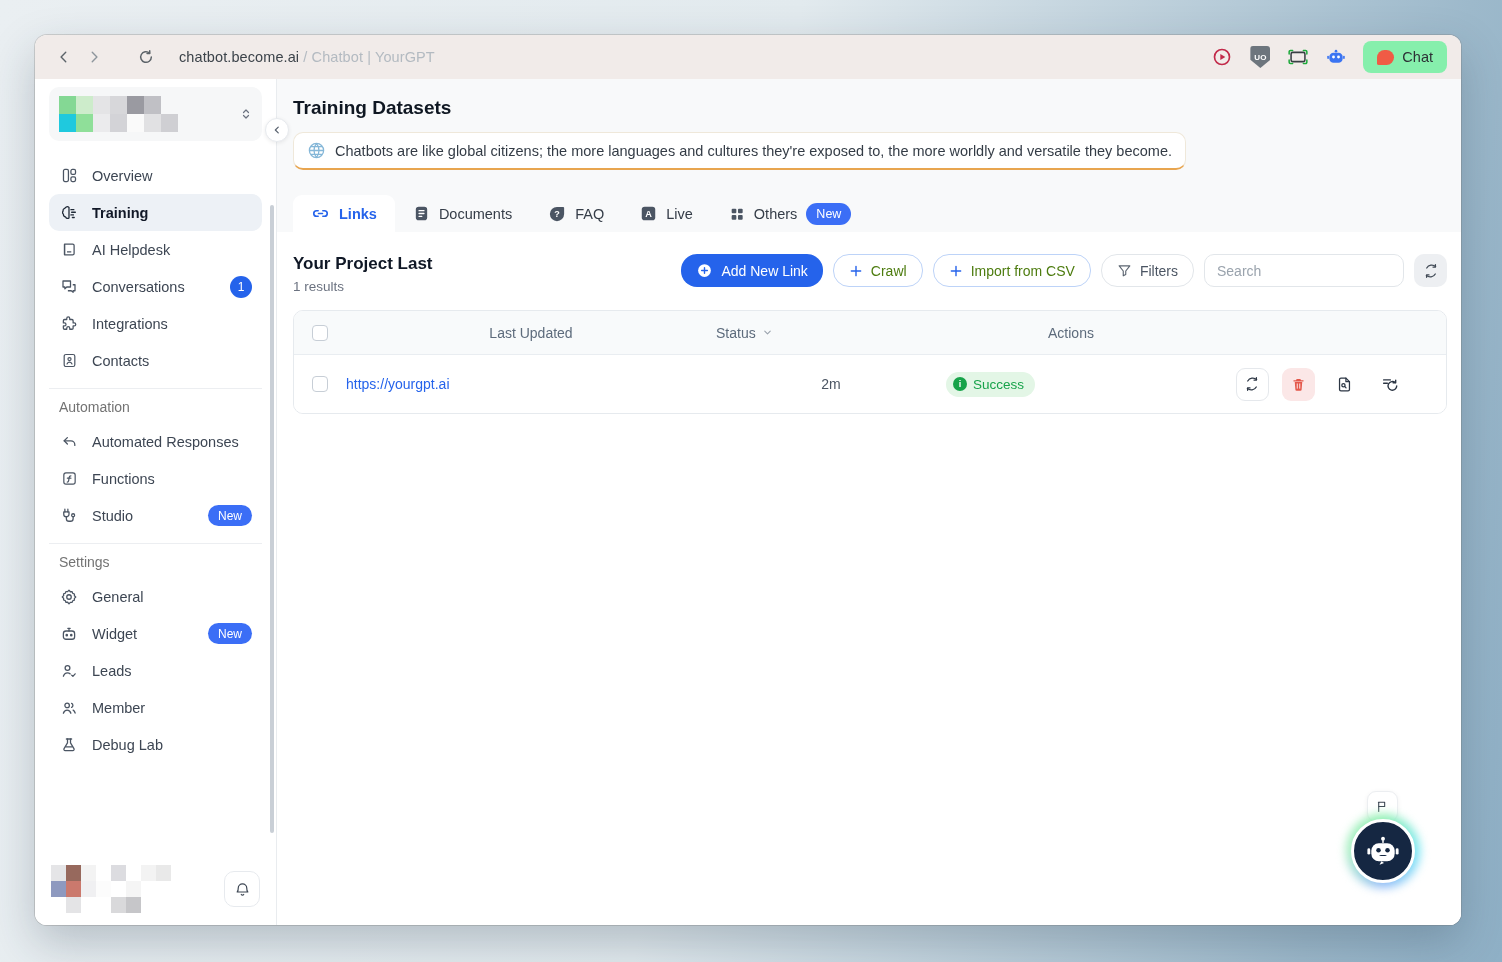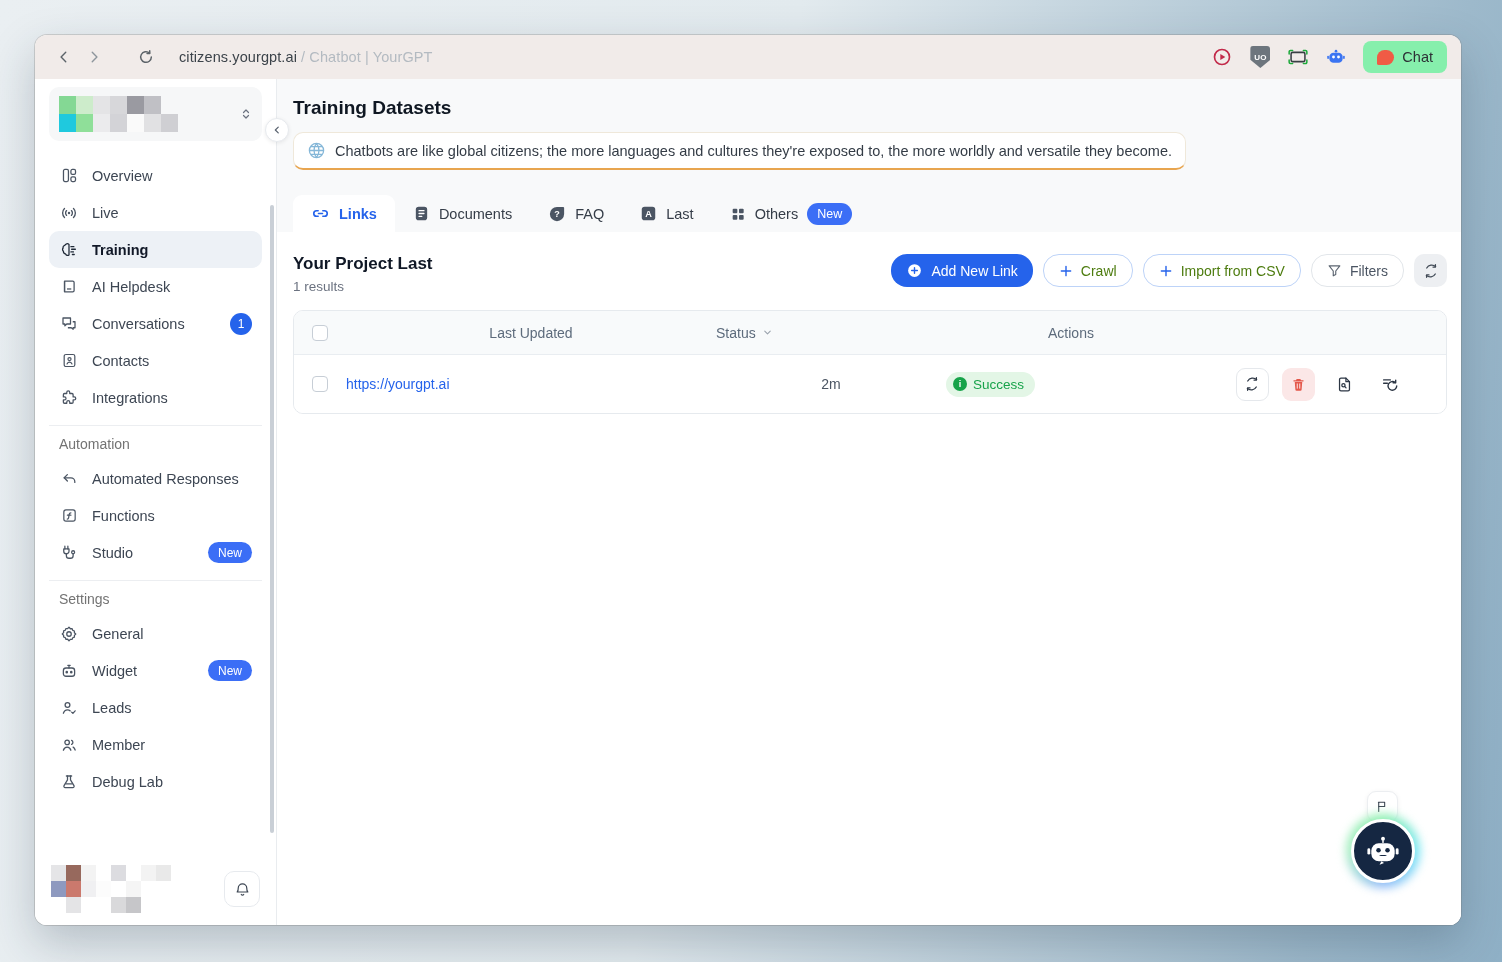--- a/index.html
+++ b/index.html
@@ -164,21 +164,21 @@
           <path d="m9 4 8 8-8 8"></path>
         </svg>
     </div>
     <div class="nav-btn" style="margin-left:22px">
       <svg width="16" height="16" viewBox="0 0 24 24" fill="none" stroke="currentColor" stroke-width="2.2" stroke-linecap="round">
           <path d="M20 12a8 8 0 1 1-2.6-5.9"></path>
           <path d="M17.6 2.6v4h-4" stroke-linejoin="round"></path>
         </svg>
     </div>
     <div class="url">
-      <span>citizens.yourgpt.ai</span><span class="rest"> / Chatbot | YourGPT</span>
+      <span>chatbot.become.ai</span><span class="rest"> / Chatbot | YourGPT</span>
     </div>
     <div class="chrome-right">
       <div class="ext-icon">
         <svg width="20" height="20" viewBox="0 0 24 24">
             <circle cx="12" cy="12" r="9" fill="none" stroke="#c22a4a" stroke-width="2"></circle>
             <path d="M10 8.5v7l6-3.5z" fill="#c22a4a"></path>
           </svg>
       </div>
       <div class="ext-icon">
         <div class="shield">UO</div>
@@ -238,29 +238,20 @@
         <div class="nav-item">
           <span class="ico">
               <svg width="17" height="17" viewBox="0 0 24 24" fill="none" stroke="currentColor" stroke-width="1.8">
                 <rect x="3.5" y="3.5" width="7" height="17" rx="2"></rect>
                 <rect x="14" y="3.5" width="6.5" height="7" rx="2"></rect>
                 <rect x="14" y="14" width="6.5" height="6.5" rx="2"></rect>
               </svg>
             </span>
           <span>Overview</span>
         </div>
-        <div class="nav-item">
-          <span class="ico">
-              <svg width="18" height="18" viewBox="0 0 24 24" fill="none" stroke="currentColor" stroke-width="1.8" stroke-linecap="round">
-                <circle cx="12" cy="12" r="1.6" fill="currentColor" stroke="none"></circle>
-                <path d="M8.8 15.2a4.5 4.5 0 0 1 0-6.4M15.2 8.8a4.5 4.5 0 0 1 0 6.4M6 18a8.5 8.5 0 0 1 0-12M18 6a8.5 8.5 0 0 1 0 12"></path>
-              </svg>
-            </span>
-          <span>Live</span>
-        </div>
         <div class="nav-item active">
           <span class="ico">
               <svg width="18" height="18" viewBox="0 0 24 24" fill="none" stroke="currentColor" stroke-width="1.7" stroke-linecap="round" stroke-linejoin="round">
                 <path d="M12 4.5c-1.8-1.6-4.8-.9-5.5 1.2-1.7.3-2.8 2-2.3 3.7-1.2 1.2-1 3.3.4 4.2-.3 1.8 1 3.4 2.8 3.6.5 1.9 2.9 2.7 4.6 1.5V4.5z"></path>
                 <path d="M14.5 7.5h4M15.5 11h5M14.5 14.5h3.5M16.5 18h2.5"></path>
               </svg>
             </span>
           <span>Training</span>
         </div>
         <div class="nav-item">
@@ -278,35 +269,35 @@
               <svg width="18" height="18" viewBox="0 0 24 24" fill="none" stroke="currentColor" stroke-width="1.7" stroke-linejoin="round">
                 <path d="M4 4h10v8H9l-2.5 2.5V12H4z"></path>
                 <path d="M17 9h3v8h-2.5v2L15 17h-4.5"></path>
               </svg>
             </span>
           <span>Conversations</span>
           <span class="badge-num">1</span>
         </div>
         <div class="nav-item">
           <span class="ico">
+              <svg width="18" height="18" viewBox="0 0 24 24" fill="none" stroke="currentColor" stroke-width="1.7" stroke-linejoin="round">
+                <path d="M9 4.5a2 2 0 0 1 4 0V6h3a1.5 1.5 0 0 1 1.5 1.5v3h1.5a2 2 0 0 1 0 4H17.5v3A1.5 1.5 0 0 1 16 19h-3v-1.5a2 2 0 0 0-4 0V19H6a1.5 1.5 0 0 1-1.5-1.5v-3H6a2 2 0 0 0 0-4H4.5v-3A1.5 1.5 0 0 1 6 6h3z"></path>
+              </svg>
+            </span>
+          <span>Integrations</span>
+        </div>
+        <div class="nav-item">
+          <span class="ico">
               <svg width="17" height="17" viewBox="0 0 24 24" fill="none" stroke="currentColor" stroke-width="1.7" stroke-linecap="round">
                 <rect x="4.5" y="3.5" width="15" height="17" rx="2.5"></rect>
                 <circle cx="12" cy="10" r="2.2"></circle>
                 <path d="M8.5 16.8c.8-1.7 2-2.5 3.5-2.5s2.7.8 3.5 2.5"></path>
               </svg>
             </span>
           <span>Contacts</span>
-        </div>
-        <div class="nav-item">
-          <span class="ico">
-              <svg width="18" height="18" viewBox="0 0 24 24" fill="none" stroke="currentColor" stroke-width="1.7" stroke-linejoin="round">
-                <path d="M9 4.5a2 2 0 0 1 4 0V6h3a1.5 1.5 0 0 1 1.5 1.5v3h1.5a2 2 0 0 1 0 4H17.5v3A1.5 1.5 0 0 1 16 19h-3v-1.5a2 2 0 0 0-4 0V19H6a1.5 1.5 0 0 1-1.5-1.5v-3H6a2 2 0 0 0 0-4H4.5v-3A1.5 1.5 0 0 1 6 6h3z"></path>
-              </svg>
-            </span>
-          <span>Integrations</span>
         </div>
 
         <div class="nav-divider"></div>
         <div class="section-label">Automation</div>
 
         <div class="nav-item">
           <span class="ico">
               <svg width="17" height="17" viewBox="0 0 24 24" fill="none" stroke="currentColor" stroke-width="1.8" stroke-linecap="round" stroke-linejoin="round">
                 <path d="M9 6.5 4.5 11 9 15.5"></path>
                 <path d="M4.5 11H14a5.5 5.5 0 0 1 5.5 5.5v1"></path>
@@ -473,21 +464,21 @@
               </span>
             <span>FAQ</span>
           </div>
           <div class="tab">
             <span class="tico">
                 <svg width="17" height="17" viewBox="0 0 24 24">
                   <rect x="2.5" y="2.5" width="19" height="19" rx="4" fill="#4b5563"></rect>
                   <text x="12" y="17" text-anchor="middle" font-size="13" font-weight="bold" fill="#fff" font-family="Liberation Sans, sans-serif">A</text>
                 </svg>
               </span>
-            <span>Last</span>
+            <span>Live</span>
           </div>
           <div class="tab">
             <span class="tico">
                 <svg width="16" height="16" viewBox="0 0 24 24" fill="#4b5563">
                   <rect x="4" y="4" width="7" height="7" rx="1.5"></rect>
                   <rect x="13.5" y="4" width="7" height="7" rx="1.5"></rect>
                   <rect x="4" y="13.5" width="7" height="7" rx="1.5"></rect>
                   <rect x="13.5" y="13.5" width="7" height="7" rx="1.5"></rect>
                 </svg>
               </span>
@@ -522,20 +513,21 @@
                   <path d="M12 4v16M4 12h16"></path>
                 </svg>
               <span>Import from CSV</span>
             </button>
             <button class="btn btn-outline-gray">
               <svg width="15" height="15" viewBox="0 0 24 24" fill="none" stroke="#5b6470" stroke-width="1.8" stroke-linejoin="round">
                   <path d="M3.5 4.5h17L14 12.8v5.7l-4 2v-7.7z"></path>
                 </svg>
               <span>Filters</span>
             </button>
+            <input class="search-box" placeholder="Search" style="">
             <button class="icon-btn-gray">
               <svg width="16" height="16" viewBox="0 0 24 24" fill="none" stroke="currentColor" stroke-width="1.9" stroke-linecap="round" stroke-linejoin="round">
                   <path d="M19 5.5a8.5 8.5 0 0 0-13.4 2.1M5 18.5a8.5 8.5 0 0 0 13.4-2.1"></path>
                   <path d="M18.6 2.5v3.6H15M5.4 21.5v-3.6H9"></path>
                 </svg>
             </button>
           </div>
         </div>
 
         <div class="table">

